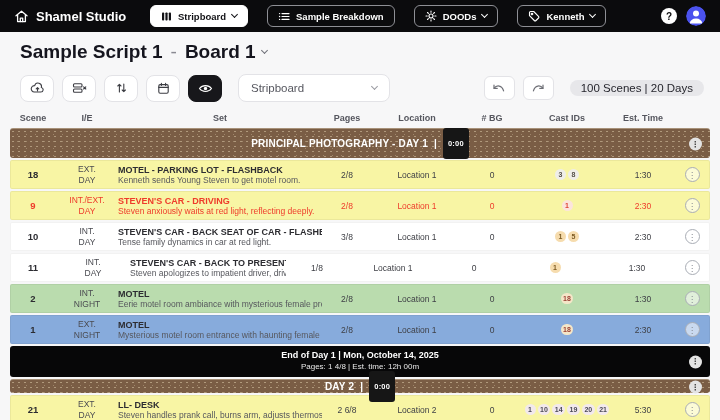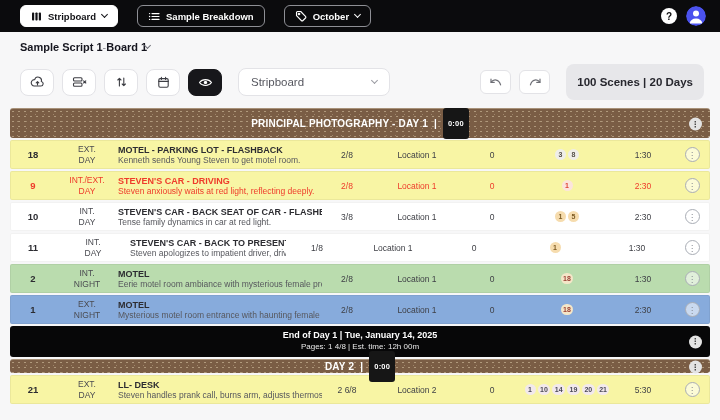--- a/index.html
+++ b/index.html
@@ -15,38 +15,38 @@
   .navbtn.active{background:#fff;color:#121216;border-color:#fff;}
   .top-right{margin-left:auto;display:flex;align-items:center;gap:9px;}
   .help{width:16px;height:16px;border-radius:50%;background:#fff;color:#0b0b0d;font-size:10px;font-weight:700;
         display:flex;align-items:center;justify-content:center;cursor:pointer;}
   .avatar{width:20px;height:20px;border-radius:50%;overflow:hidden;cursor:pointer;}
 
   .caret{width:5px;height:5px;border-right:1.4px solid currentColor;border-bottom:1.4px solid currentColor;
          transform:rotate(45deg);display:inline-block;margin-top:-3px;}
 
   
-  .breadcrumb{display:flex;align-items:center;gap:0;padding:9px 20px 5px;font-size:11px;color:#15151e;}
+  .breadcrumb{display:flex;align-items:center;gap:8px;padding:9px 20px 5px;font-size:19px;color:#15151e;}
   .bc-script,.bc-board{font-weight:700;cursor:pointer;}
   .bc-sep{color:#8a8a92;}
   .breadcrumb .caret{color:#6f7078;margin-left:-2px;}
 
   
   .toolbar{display:flex;align-items:center;gap:8px;padding:6px 16px 8px 20px;}
   .tbtn{width:34px;height:27px;border-radius:8px;border:1px solid #e3e3e7;background:#fff;display:flex;
         align-items:center;justify-content:center;cursor:pointer;}
   .tbtn.dark{background:#17171b;border-color:#17171b;}
   .vselect{margin-left:8px;width:152px;height:28px;border-radius:8px;border:1px solid #e3e3e7;background:#fff;
            display:flex;align-items:center;justify-content:space-between;padding:0 12px;font-size:11.5px;color:#56575f;cursor:pointer;}
   .vselect .caret{color:#9a9ba2;}
   .tb-right{margin-left:auto;display:flex;align-items:center;gap:8px;}
   .ubtn{width:31px;height:24px;border-radius:6px;border:1px solid #e3e3e7;background:#fff;display:flex;
         align-items:center;justify-content:center;cursor:pointer;}
-  .badge{height:36px;border-radius:8px;background:#e7e7ea;display:flex;align-items:center;padding:0 11px;
-         font-size:11.5px;font-weight:700;color:#27272e;margin-left:8px;}
+  .badge{height:16px;border-radius:8px;background:#e7e7ea;display:flex;align-items:center;padding:0 11px;
+         font-size:11.5px;font-weight:400;color:#27272e;margin-left:8px;}
 
   
   .cols{display:grid;grid-template-columns:46px 62px 1fr 50px 90px 60px 90px 62px 36px;align-items:center;}
   .board{padding:0 10px;flex:1;}
   .table-header{height:16px;font-size:9px;font-weight:600;color:#55565e;margin-bottom:2px;}
   .table-header span{text-align:center;}
   .strips{display:flex;flex-direction:column;}
 
   .banner-day{height:30px;border-radius:3px;margin-bottom:2px;position:relative;display:flex;align-items:center;
       justify-content:center;gap:6px;color:#fff;font-size:10px;font-weight:700;letter-spacing:.2px;
@@ -81,20 +81,30 @@
   .banner-end .l2{font-size:8px;color:#e8e8e8;}
 
   svg{display:block;}
 </style>
 </head>
 <body>
 
 <div class="app">
 
   <header class="topbar">
+    <div class="brand">
+      <span>
+        <svg width="15" height="15" viewBox="0 0 15 15" fill="none" stroke="#ffffff" stroke-width="1.3" stroke-linecap="round" stroke-linejoin="round">
+          <path d="M2 6.8 L7.5 2.2 L13 6.8"></path>
+            <path d="M3.6 6 V12.6 H11.4 V6"></path>
+            <path d="M6.3 12.6 V9.2 h2.4 v3.4"></path>
+        </svg>
+      </span>
+      <span>Shamel Studio</span>
+    </div>
 
     <nav class="nav">
       <button class="navbtn active">
         <span>
           <svg width="11" height="11" viewBox="0 0 11 11" fill="#121216">
             <rect x="1" y="1.5" width="2.2" height="8" rx="0.8"></rect>
               <rect x="4.4" y="1.5" width="2.2" height="8" rx="0.8"></rect>
               <rect x="7.8" y="1.5" width="2.2" height="8" rx="0.8"></rect>
           </svg>
         </span>
@@ -109,26 +119,36 @@
               <circle cx="1.6" cy="8.4" r="0.7" fill="#fff" stroke="none"></circle>
             <path d="M4 2.6 H11"></path>
               <path d="M4 5.5 H11"></path>
               <path d="M4 8.4 H11"></path>
           </svg>
         </span>
         <span>Sample Breakdown</span>
       </button>
       <button class="navbtn">
         <span>
+          <svg width="12" height="12" viewBox="0 0 12 12" fill="none" stroke="#ffffff" stroke-width="1.1" stroke-linecap="round">
+            <circle cx="6" cy="6" r="2"></circle>
+            <path d="M6 1 v1.2 M6 9.8 V11 M1 6 h1.2 M9.8 6 H11 M2.5 2.5 l.9.9 M8.6 8.6 l.9.9 M9.5 2.5 l-.9.9 M3.4 8.6 l-.9.9"></path>
+          </svg>
+        </span>
+        <span>DOODs</span>
+        <i class="caret"></i>
+      </button>
+      <button class="navbtn">
+        <span>
           <svg width="12" height="12" viewBox="0 0 12 12" fill="none" stroke="#ffffff" stroke-width="1.1" stroke-linejoin="round">
             <path d="M1.5 2.5 a1 1 0 0 1 1-1 h3.2 l4.8 4.8 a1.2 1.2 0 0 1 0 1.7 l-2.5 2.5 a1.2 1.2 0 0 1-1.7 0 L1.5 5.7 Z"></path>
             <circle cx="4" cy="4" r="0.8"></circle>
           </svg>
         </span>
-        <span>October</span>
+        <span>Kenneth</span>
         <i class="caret"></i>
       </button>
     </nav>
 
     <div class="top-right">
       <div class="help">?</div>
       <div class="avatar">
         <svg width="20" height="20" viewBox="0 0 20 20">
           <circle cx="10" cy="10" r="10" fill="#4b52ee"></circle>
           <circle cx="10" cy="7.6" r="3" fill="#ffffff"></circle>
@@ -209,20 +229,31 @@
             <path d="M11.8 4.2 C9.5 0.8 4 1 2.4 6.8"></path>
               <path d="M12 1.2 V4.4 H8.8"></path>
           </svg>
         </span>
       </button>
       <div class="badge">100 Scenes | 20 Days</div>
     </div>
   </div>
 
   <div class="board">
+    <div class="table-header cols">
+      <span>Scene</span>
+      <span>I/E</span>
+      <span>Set</span>
+      <span>Pages</span>
+      <span>Location</span>
+      <span># BG</span>
+      <span>Cast IDs</span>
+      <span>Est. Time</span>
+      <span></span>
+    </div>
     <div class="strips" id="strips">
         <div class="banner-day">
     <span>PRINCIPAL PHOTOGRAPHY - DAY 1</span>
     <span>|</span>
     <span class="time-badge">0:00</span>
     <span class="banner-menu">⋮</span>
   </div>
         <div class="scene-row cols" style="background: rgb(248, 245, 164);">
     <span class="scene-no">18</span>
     <span class="ie"><span>EXT.</span><br><span>DAY</span></span>
@@ -315,21 +346,21 @@
     <span class="ctr">2/8</span>
     <span class="ctr">Location 1</span>
     <span class="ctr">0</span>
     <span class="castcell">
             <span class="pill" style="background: rgb(244, 230, 200); color: rgb(156, 64, 52);">18</span>
           </span>
     <span class="ctr">2:30</span>
     <span class="row-menu">⋮</span>
   </div>
         <div class="banner-end">
-    <span class="l1">End of Day 1 | Tue, January 14, 2025</span>
+    <span class="l1">End of Day 1 | Mon, October 14, 2025</span>
     <span class="l2">Pages: 1 4/8 | Est. time: 12h 00m</span>
     <span class="banner-menu">⋮</span>
   </div>
         <div class="banner-day compact">
     <span>DAY 2</span>
     <span>|</span>
     <span class="time-badge">0:00</span>
     <span class="banner-menu">⋮</span>
   </div>
         <div class="scene-row cols" style="background: rgb(248, 245, 164);">

